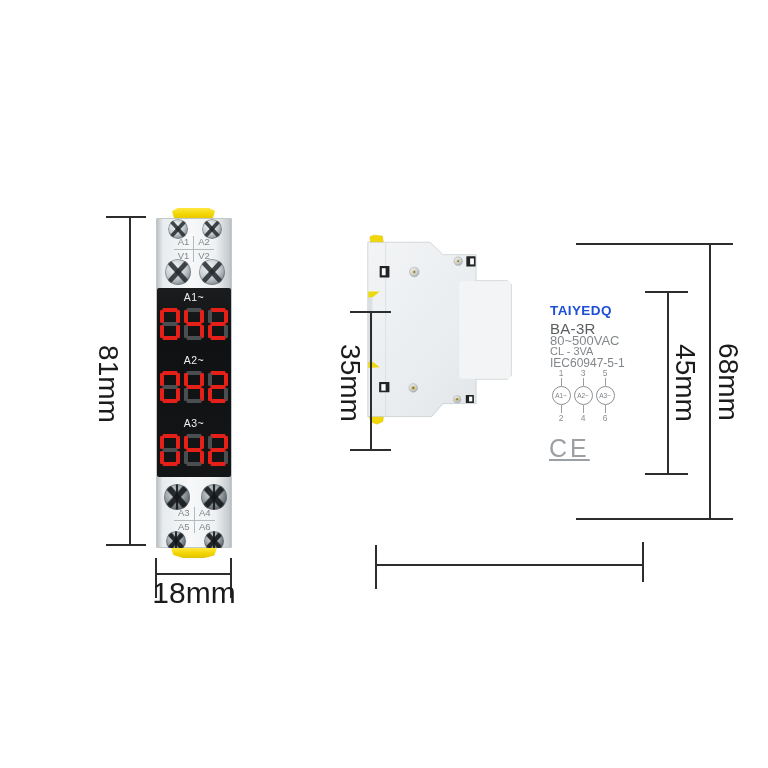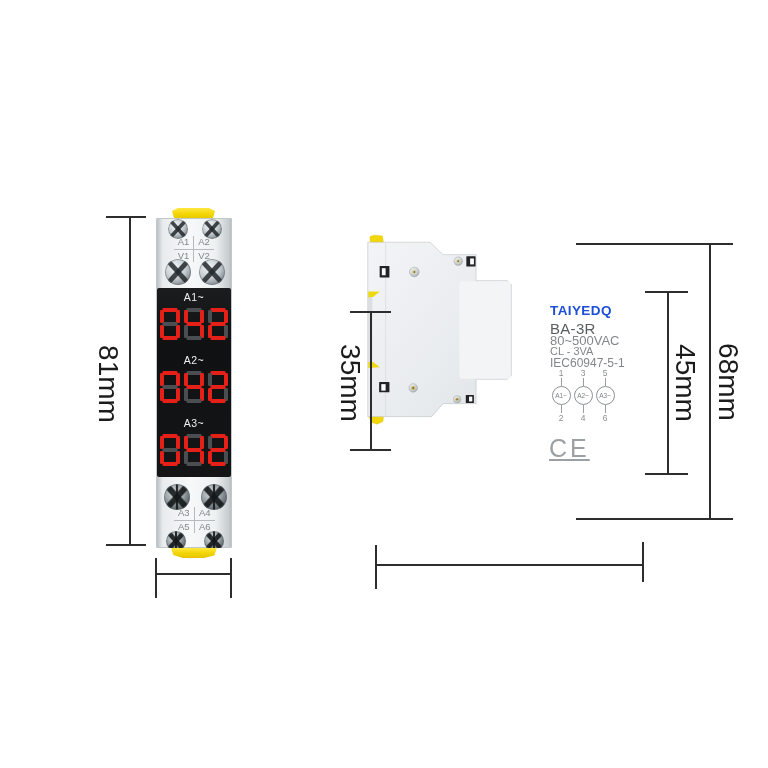--- a/index.html
+++ b/index.html
@@ -278,20 +278,21 @@
   <div id="rd-ce" class="rd-text">CE</div>
 
   <div class="dline" style="left:101px;top:217px;width:1.5px;height:328px;"></div>
   <div class="dline" style="left:78px;top:216px;width:40px;height:1.5px;"></div>
   <div class="dline" style="left:78px;top:544px;width:40px;height:1.5px;"></div>
   <div class="dim-label-v" style="left:80px;top:384px;">81mm</div>
 
   <div class="dline" style="left:128px;top:573px;width:75px;height:1.5px;"></div>
   <div class="dline" style="left:127px;top:558px;width:1.5px;height:40px;"></div>
   <div class="dline" style="left:202px;top:558px;width:1.5px;height:40px;"></div>
+  <div class="dim-label-h" style="left:166px;top:576px;">18mm</div>
 
   <div class="dline" style="left:342px;top:312px;width:1.5px;height:138px;"></div>
   <div class="dline" style="left:322px;top:311px;width:41px;height:1.5px;"></div>
   <div class="dline" style="left:322px;top:449px;width:41px;height:1.5px;"></div>
   <div class="dim-label-v" style="left:322px;top:383px;">35mm</div>
 
   <div class="dline" style="left:639px;top:292px;width:1.5px;height:182px;"></div>
   <div class="dline" style="left:617px;top:291px;width:43px;height:1.5px;"></div>
   <div class="dline" style="left:617px;top:473px;width:43px;height:1.5px;"></div>
   <div class="dim-label-v" style="left:657px;top:383px;">45mm</div>

